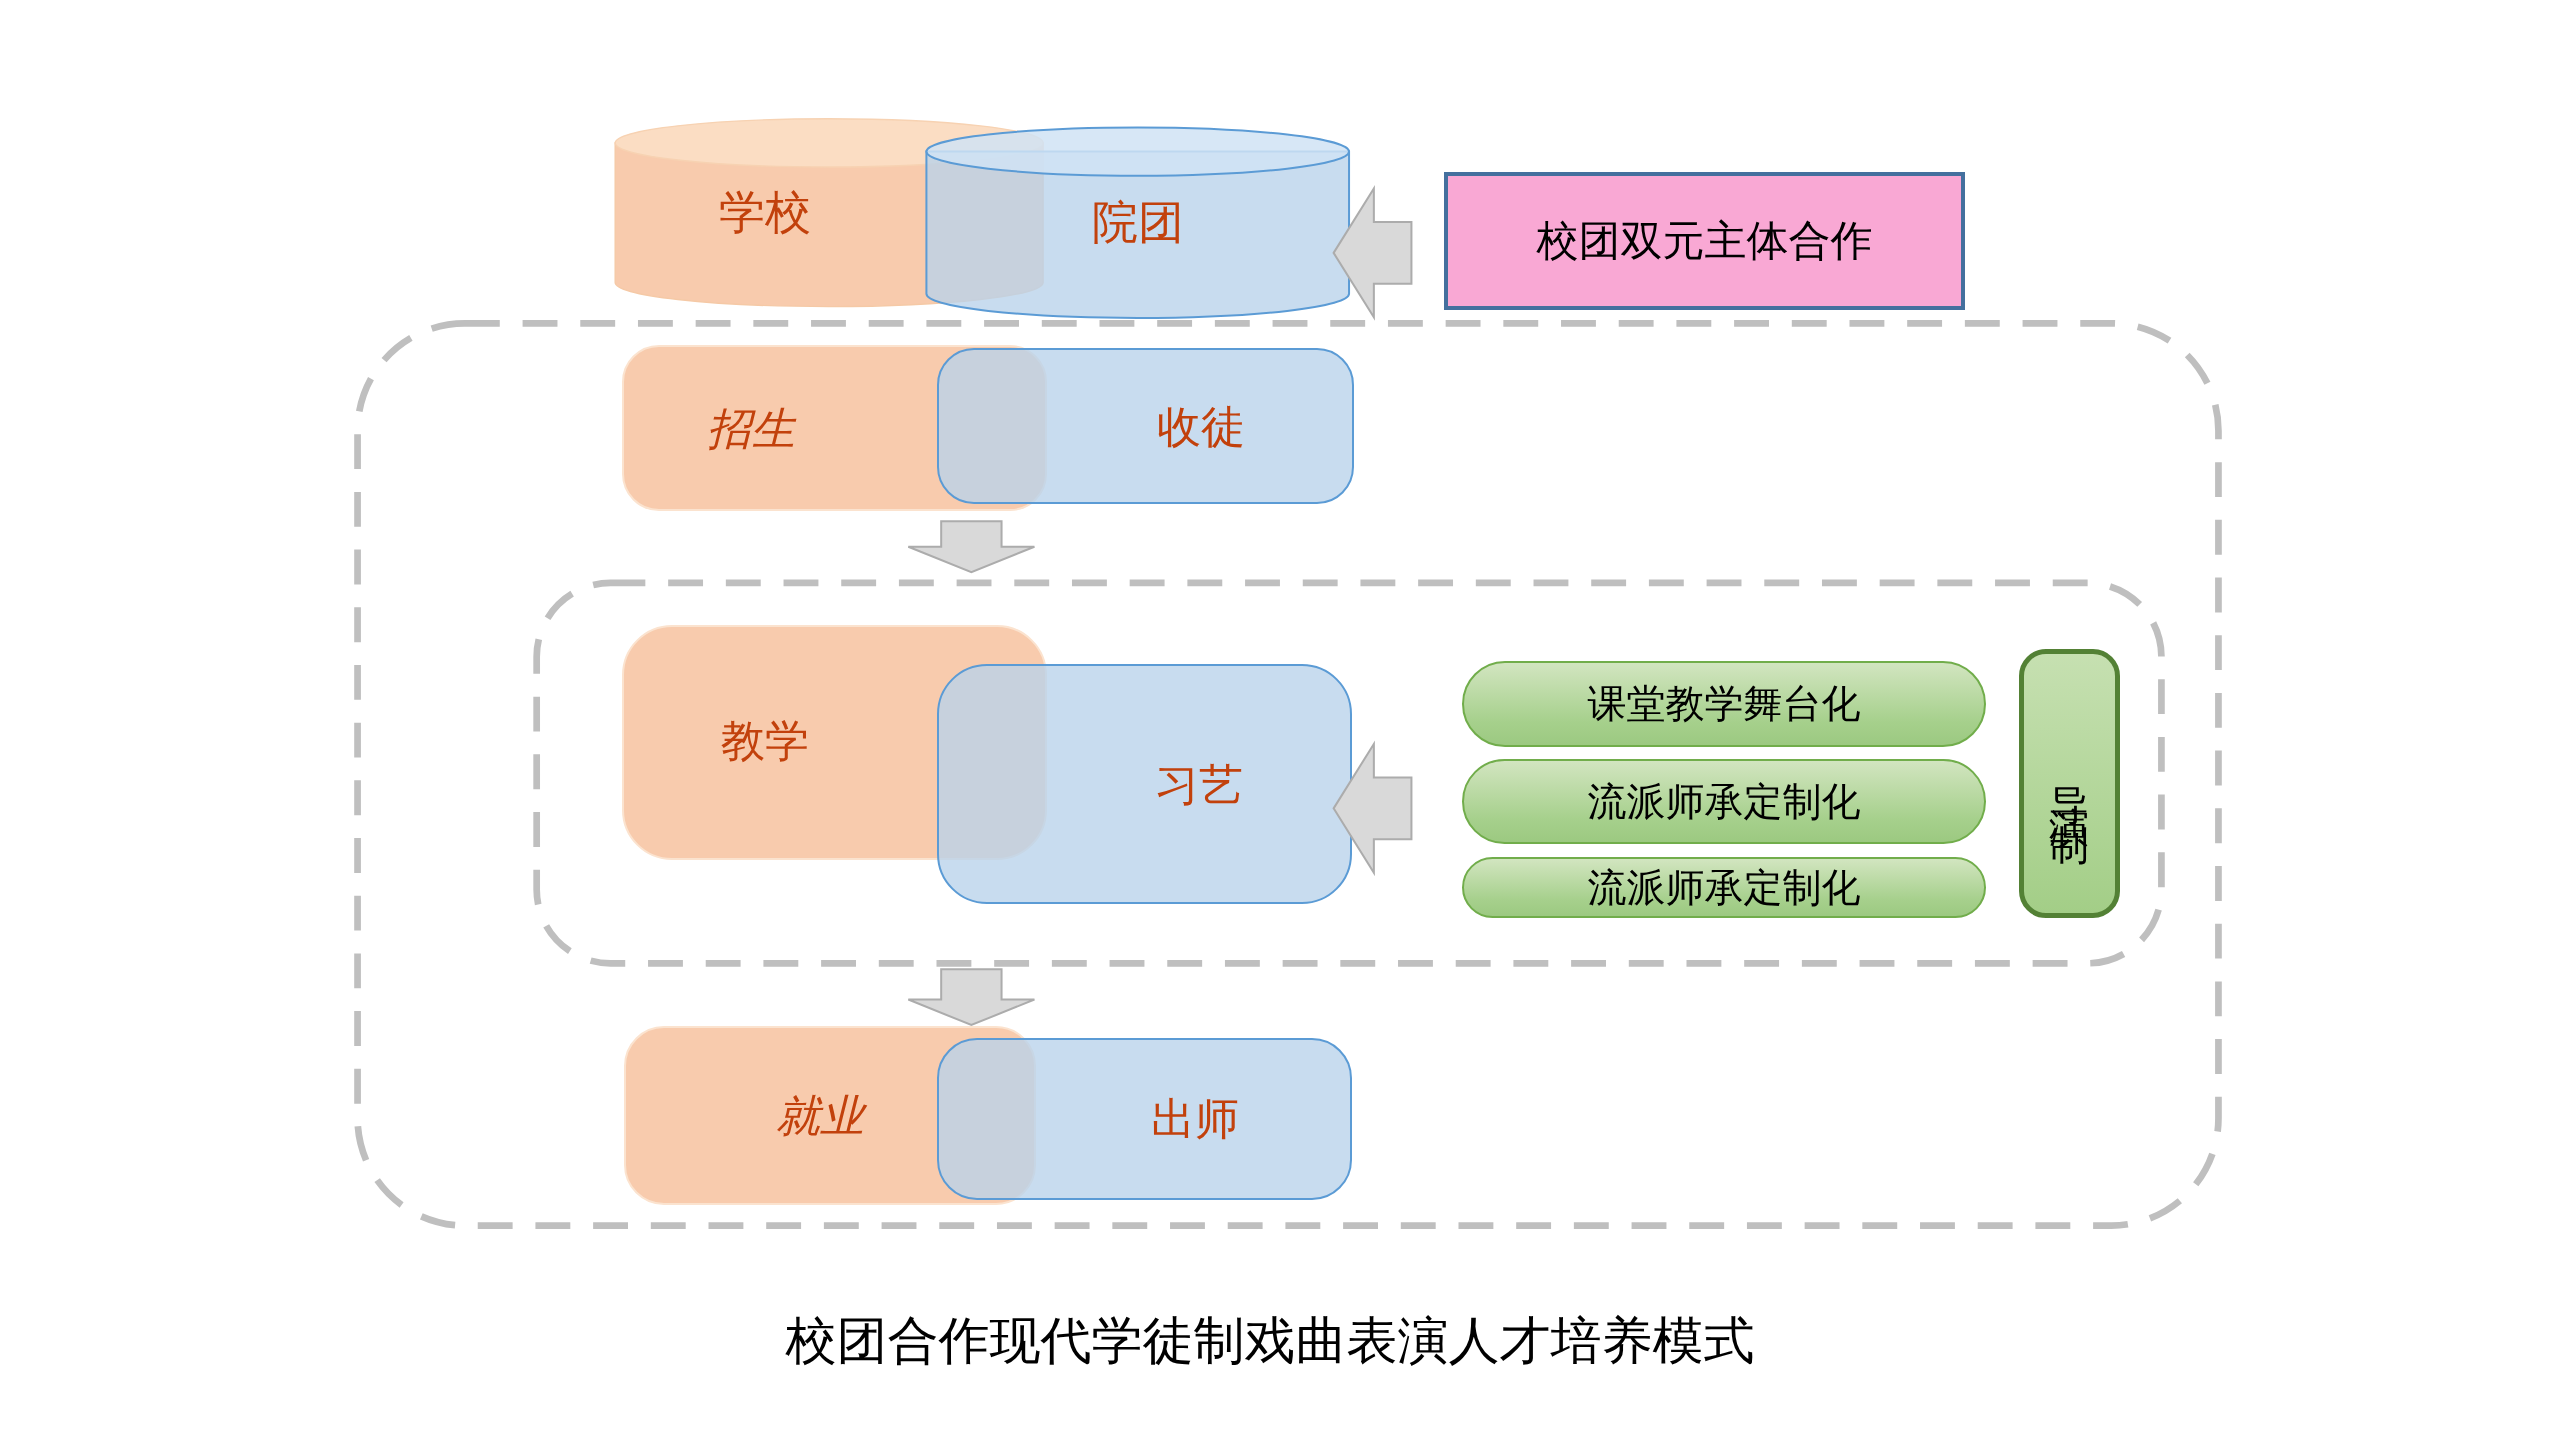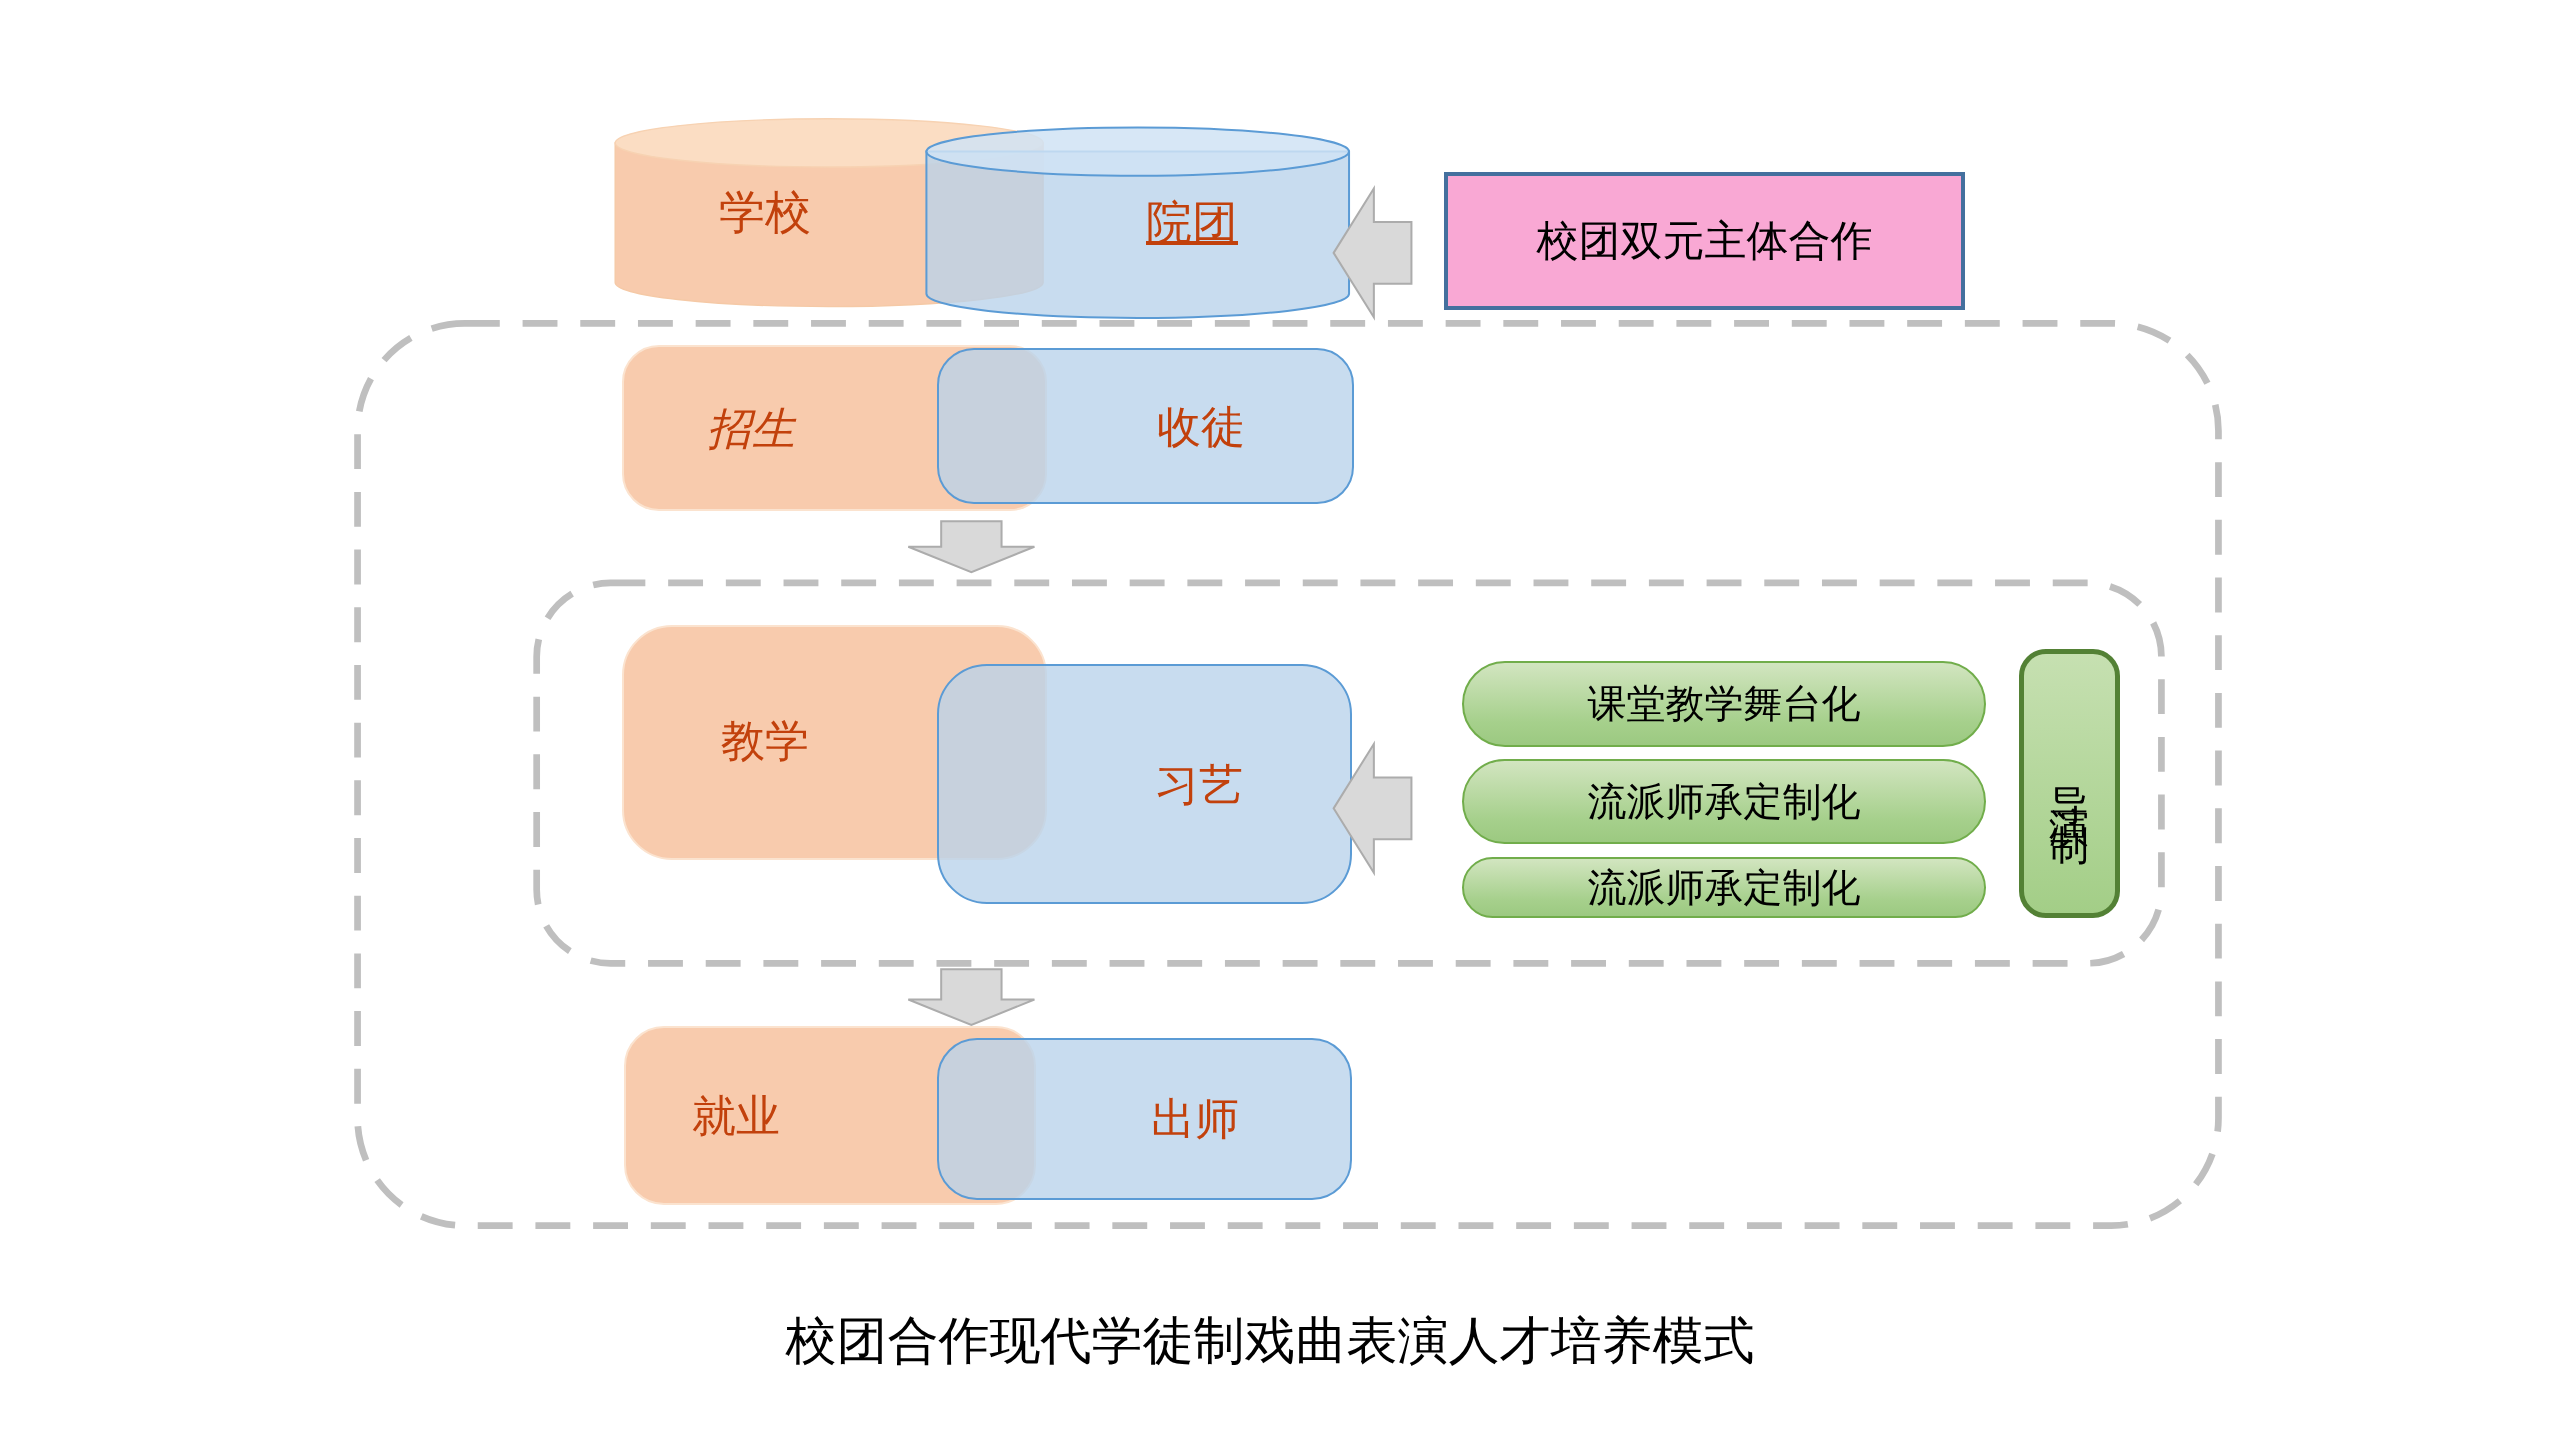--- a/index.html
+++ b/index.html
@@ -94,27 +94,27 @@
   </div>
 
   <svg class="layer" id="arrow-layer" viewBox="0 0 3840 2160">
     <path d="M 1988 377 L 2048 281 L 2048 331 L 2104 331 L 2104 423 L 2048 423 L 2048 473 Z" fill="#D9D9D9" stroke="#ACACAC" stroke-width="3"></path>
     <path d="M 1988 1205 L 2048 1109 L 2048 1159 L 2104 1159 L 2104 1251 L 2048 1251 L 2048 1301 Z" fill="#D9D9D9" stroke="#ACACAC" stroke-width="3"></path>
     <path d="M 1403 777 L 1493 777 L 1493 815 L 1542 815 L 1448 853 L 1354 815 L 1403 815 Z" fill="#D9D9D9" stroke="#ACACAC" stroke-width="3"></path>
     <path d="M 1403 1445 L 1493 1445 L 1493 1490 L 1542 1490 L 1448 1528 L 1354 1490 L 1403 1490 Z" fill="#D9D9D9" stroke="#ACACAC" stroke-width="3"></path>
   </svg>
 
   <div class="label cyl-label" style="left:765px;top:213px;">学校</div>
-  <div class="label cyl-label" style="left:1192px;top:223px;text-decoration:underline;">院团</div>
+  <div class="label cyl-label" style="left:1138px;top:223px;">院团</div>
 
   <div class="label" style="left:751px;top:429px;font-style:italic;">招生</div>
   <div class="label" style="left:1201px;top:427px;">收徒</div>
 
   <div class="label" style="left:765px;top:741px;">教学</div>
   <div class="label" style="left:1199px;top:785px;">习艺</div>
 
-  <div class="label" style="left:736px;top:1116px;">就业</div>
+  <div class="label" style="left:820px;top:1116px;font-style:italic;">就业</div>
   <div class="label" style="left:1195px;top:1119px;">出师</div>
 
   <div class="caption" style="left:1270px;top:1307px;">校团合作现代学徒制戏曲表演人才培养模式</div>
 
 </div>
 
 
 </body></html>

